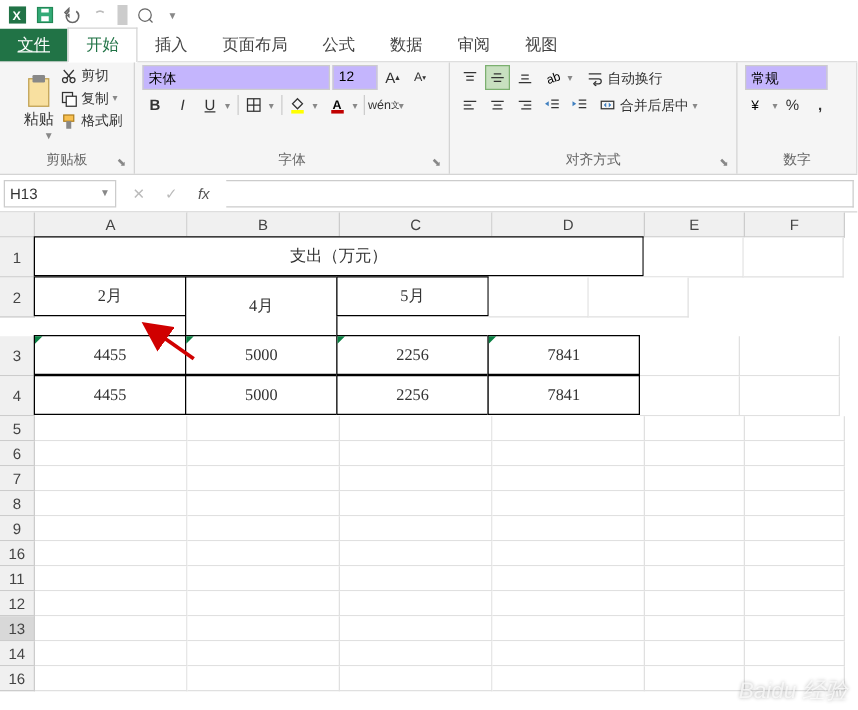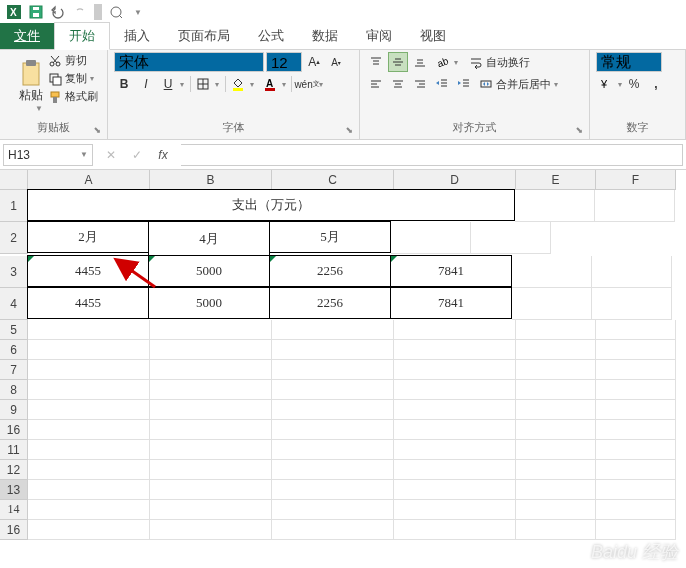--- a/index.html
+++ b/index.html
@@ -16,21 +16,21 @@
 .tab.file { background: #217346; color: #fff; text-decoration: underline; }
 .tab.active { background: #fff; color: #217346; border: 1px solid #d4d4d4; border-bottom: 1px solid #fff; margin-bottom: -1px; }
 
 
 .ribbon { height: 90px; background: #f5f5f5; border-bottom: 1px solid #d4d4d4; display: flex; }
 .group { border-right: 1px solid #d4d4d4; padding: 2px 6px; display: flex; flex-direction: column; justify-content: space-between; }
 .group-label { text-align: center; font-size: 11px; color: #666; padding-bottom: 2px; position: relative; }
 .group-label .launcher { position: absolute; right: 0; bottom: 2px; font-size: 9px; color: #888; cursor: pointer; }
 .rbtn { display: flex; align-items: center; gap: 3px; padding: 1px 3px; font-size: 11px; cursor: pointer; white-space: nowrap; }
 .font-row { display: flex; gap: 2px; align-items: center; margin-bottom: 2px; }
-.font-sel { border: 1px solid #ccc; background: #0369a1; height: 20px; font-size: 15px; padding: 0 4px; }
+.font-sel { border: 1px solid #ccc; background: #c4b5fd; height: 20px; font-size: 11px; padding: 0 4px; }
 .fbtn { width: 20px; height: 20px; display: flex; align-items: center; justify-content: center; border: 1px solid transparent; cursor: pointer; }
 .fbtn.active { background: #c8e0c0; border-color: #7cb070; }
 
 
 .fbar { height: 30px; display: flex; align-items: center; border-bottom: 1px solid #d4d4d4; padding: 3px; }
 .namebox { width: 90px; height: 22px; border: 1px solid #ccc; padding: 0 4px; font-size: 12px; display: flex; align-items: center; justify-content: space-between; }
 .namebox .dd { font-size: 8px; color: #888; }
 .fbar-btns { display: flex; gap: 2px; margin: 0 6px; }
 .fbar-btn { width: 24px; height: 22px; display: flex; align-items: center; justify-content: center; color: #bbb; }
 .fxinput { flex: 1; height: 22px; border: 1px solid #ccc; border-left: none; padding: 0 4px; }
@@ -333,21 +333,21 @@
         <div class="cellrow">
           <div class="cell bordered" style="width: 488px; height: 32px;">支出（万元）</div>
           <div class="cell" style="width: 80px; height: 32px;"></div>
           <div class="cell" style="width: 80px; height: 32px;"></div>
         </div>
       </div>
       <div class="rowcont">
         <div class="rowhdr" style="height: 32px;">2</div>
         <div class="cellrow">
           <div class="cell bordered" style="width: 122px; height: 32px;">2月</div>
-          <div class="cell bordered" style="width: 122px; height: 35px;">4月</div>
+          <div class="cell bordered" style="width: 122px; height: 48px;">4月</div>
           <div class="cell bordered" style="width: 122px; height: 32px;">5月</div>
           <div class="cell" style="width: 80px; height: 32px;"></div>
           <div class="cell" style="width: 80px; height: 32px;"></div>
         </div>
       </div>
       <div class="rowcont">
         <div class="rowhdr" style="height: 32px;">3</div>
         <div class="cellrow">
           <div class="cell bordered greentri" style="width: 122px; height: 32px;">4455</div>
           <div class="cell bordered greentri" style="width: 122px; height: 32px;">5000</div>
@@ -461,21 +461,21 @@
         <div class="cellrow">
           <div class="cell" style="width: 122px; height: 20px;"></div>
           <div class="cell" style="width: 122px; height: 20px;"></div>
           <div class="cell" style="width: 122px; height: 20px;"></div>
           <div class="cell" style="width: 122px; height: 20px;"></div>
           <div class="cell" style="width: 80px; height: 20px;"></div>
           <div class="cell" style="width: 80px; height: 20px;"></div>
         </div>
       </div>
       <div class="rowcont">
-        <div class="rowhdr" style="height: 20px; font-family: Liberation Serif, serif;">14</div>
+        <div class="rowhdr" style="height: 20px;">14</div>
         <div class="cellrow">
           <div class="cell" style="width: 122px; height: 20px;"></div>
           <div class="cell" style="width: 122px; height: 20px;"></div>
           <div class="cell" style="width: 122px; height: 20px;"></div>
           <div class="cell" style="width: 122px; height: 20px;"></div>
           <div class="cell" style="width: 80px; height: 20px;"></div>
           <div class="cell" style="width: 80px; height: 20px;"></div>
         </div>
       </div>
       <div class="rowcont">

